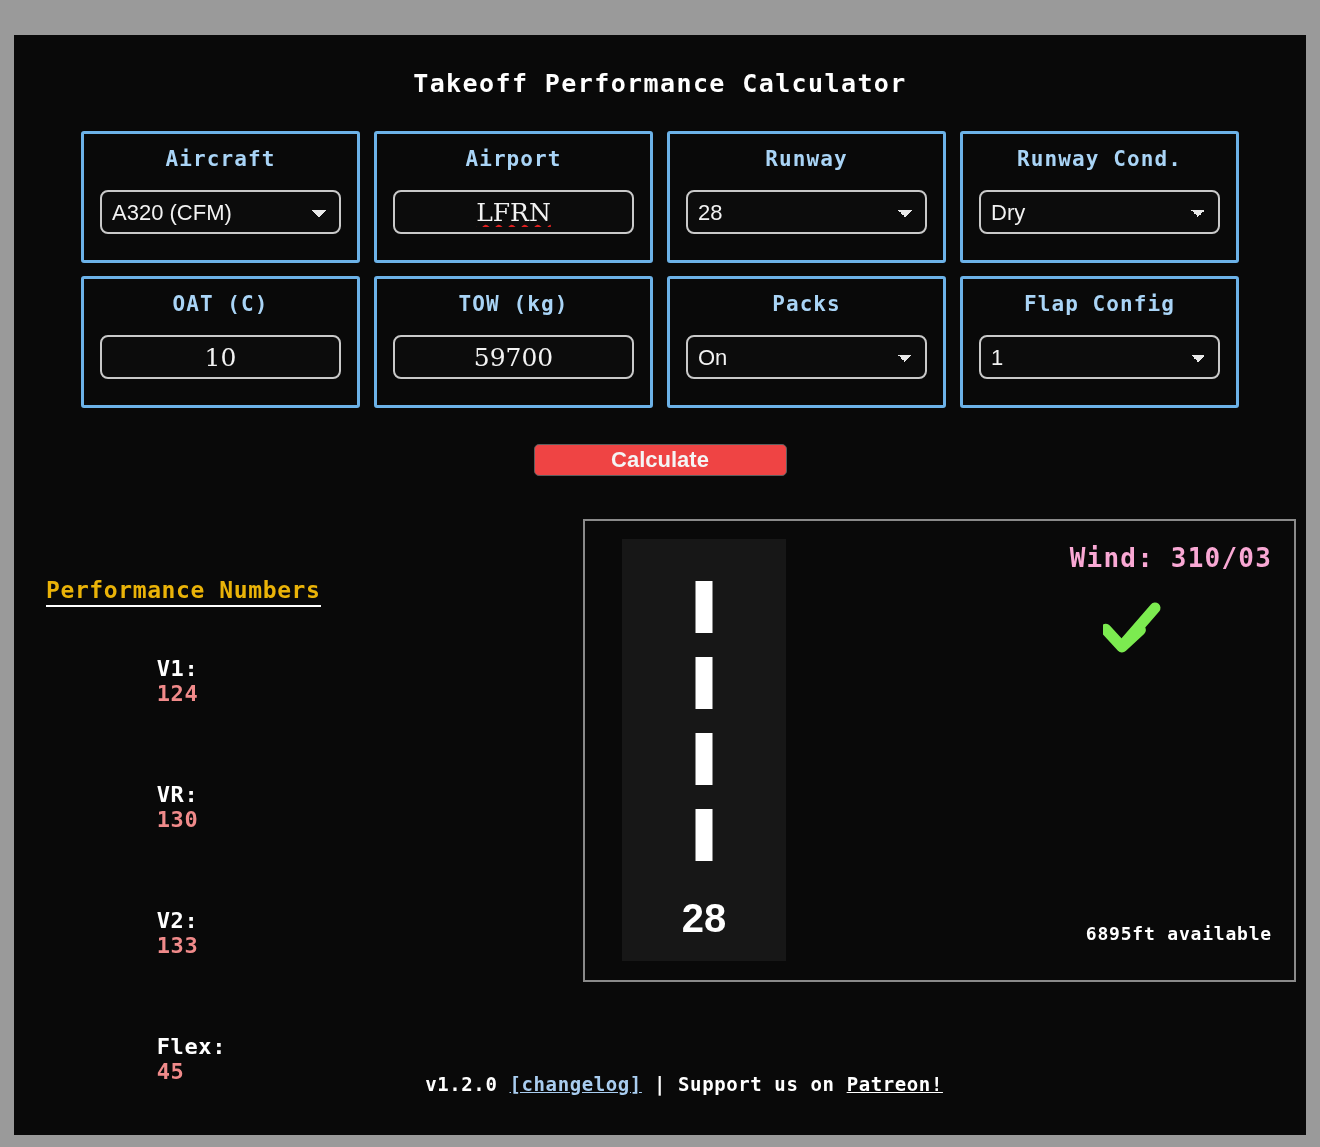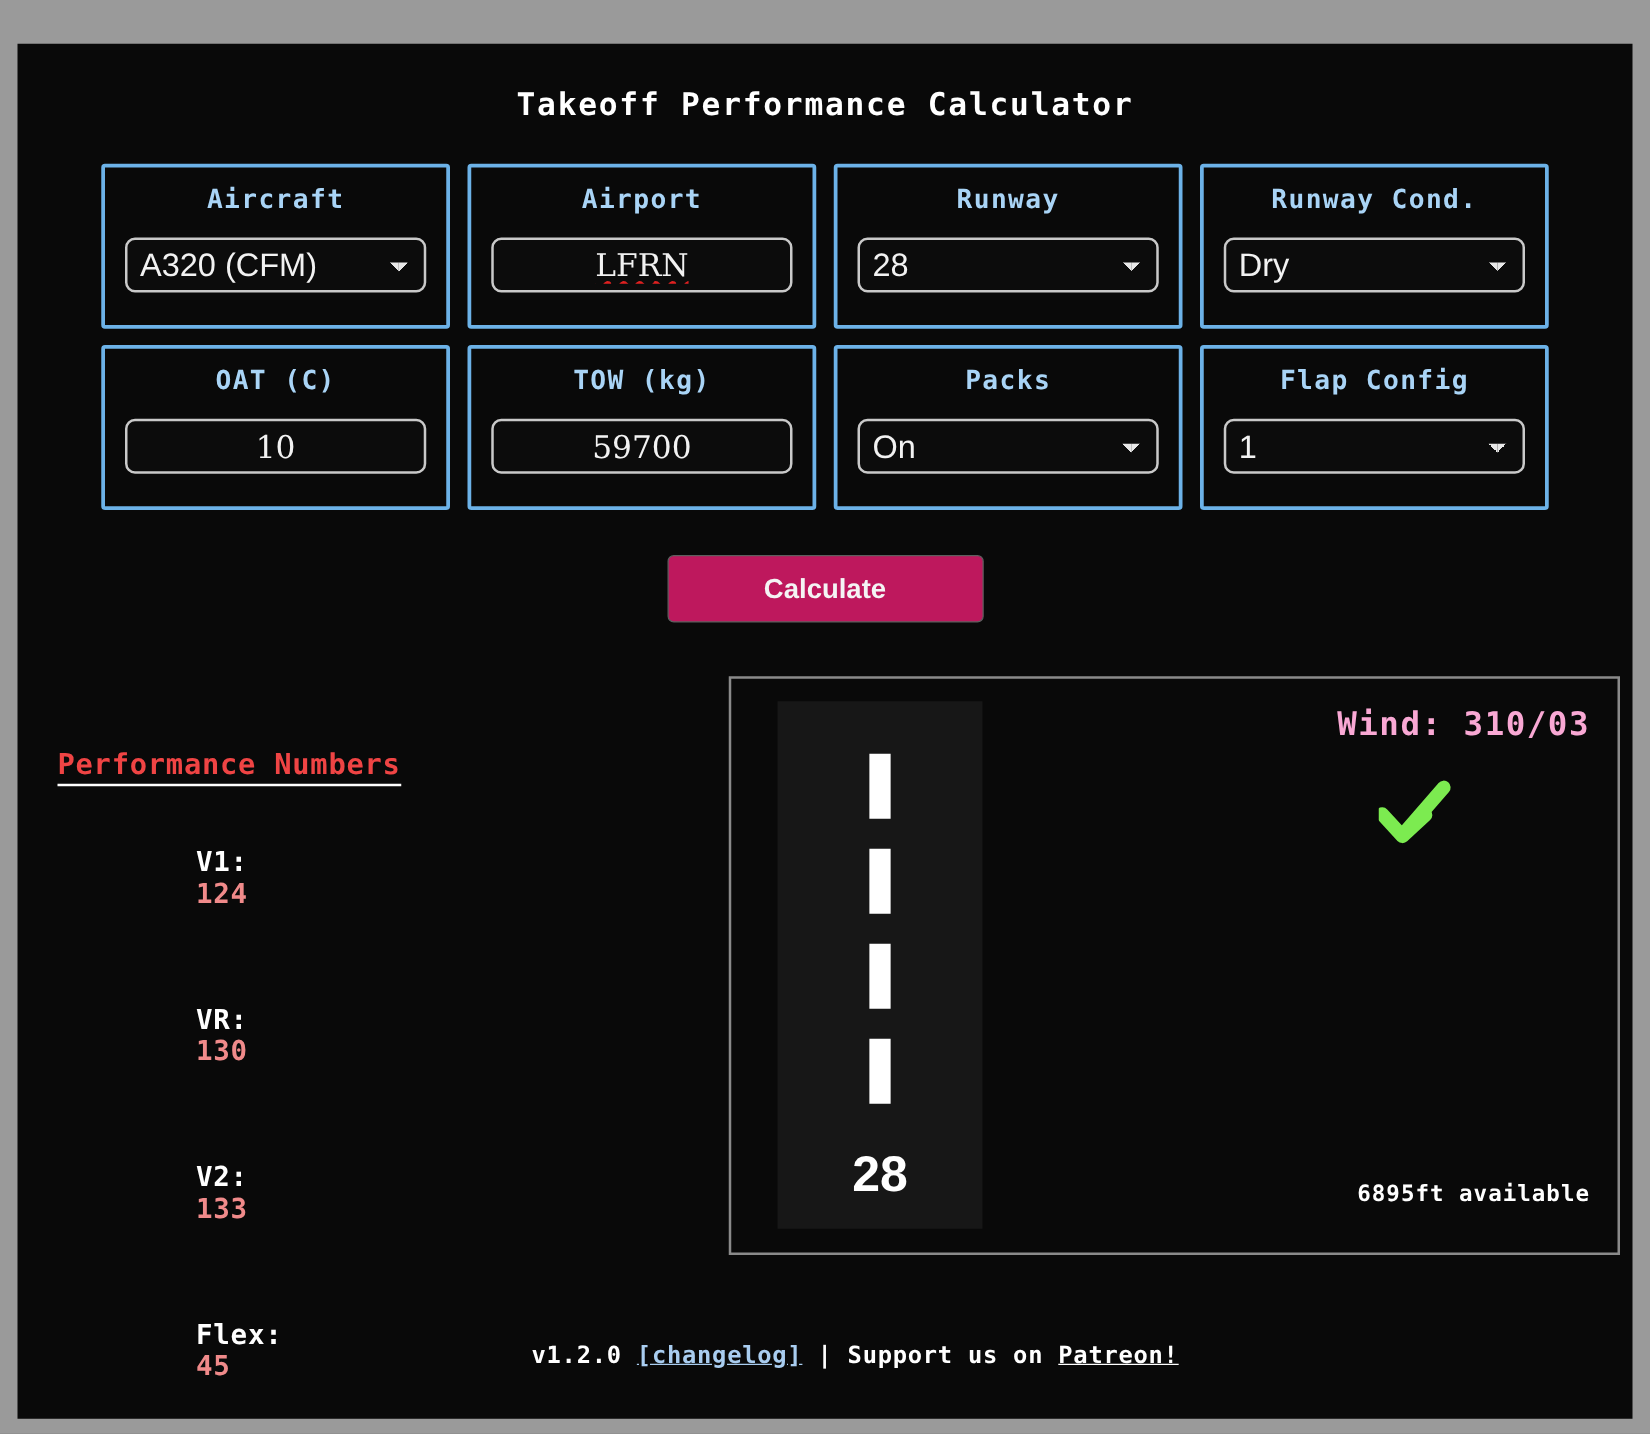--- a/index.html
+++ b/index.html
@@ -62,21 +62,21 @@
     height: 44px;
     border: 2px solid #c9c9c9;
     border-radius: 8px;
     background: #0c0c0c;
     color: #f2f2f2;
     width: 100%;
     outline: none;
   }
   select.ctl {
     font-family: "Liberation Sans", sans-serif;
-    font-size: 26px;
+    font-size: 22px;
     padding: 0 10px;
     -webkit-appearance: none;
     appearance: none;
     background-image:
       linear-gradient(45deg, transparent 50%, #e8e8e8 50%),
       linear-gradient(135deg, #e8e8e8 50%, transparent 50%);
     background-position:
       calc(100% - 20px) calc(50% + 1px),
       calc(100% - 13px) calc(50% + 1px);
     background-size: 7px 7px, 7px 7px;
@@ -89,22 +89,22 @@
     padding: 0 8px;
   }
   input.ctl.misspelled {
     text-decoration: underline wavy #e02020;
     text-underline-offset: 4px;
   }
 
   
   .calc-wrap { text-align: center; margin-top: 36px; }
   .calc-btn {
-    width: 253px; height: 54px;
-    background: #be185d;
+    width: 253px; height: 32px;
+    background: #ef4444;
     border: 1px solid #5e5e5e;
     border-radius: 5px;
     color: #f4f4f4;
     font-family: "Liberation Sans", sans-serif;
     font-weight: bold;
     font-size: 22px;
     cursor: pointer;
   }
 
   
@@ -114,21 +114,21 @@
     height: 470px;
   }
 
   .perf {
     position: absolute;
     left: 32px; top: 58px;
     width: 460px;
     font-family: "DejaVu Sans Mono", monospace;
   }
   .perf-title {
-    color: #ef4444;
+    color: #eab308;
     font-weight: bold;
     font-size: 23px;
     letter-spacing: 0.6px;
     display: inline-block;
     border-bottom: 2px solid #ffffff;
     padding-bottom: 2px;
     margin-bottom: 24px;
     white-space: pre;
   }
   .perf-row {

